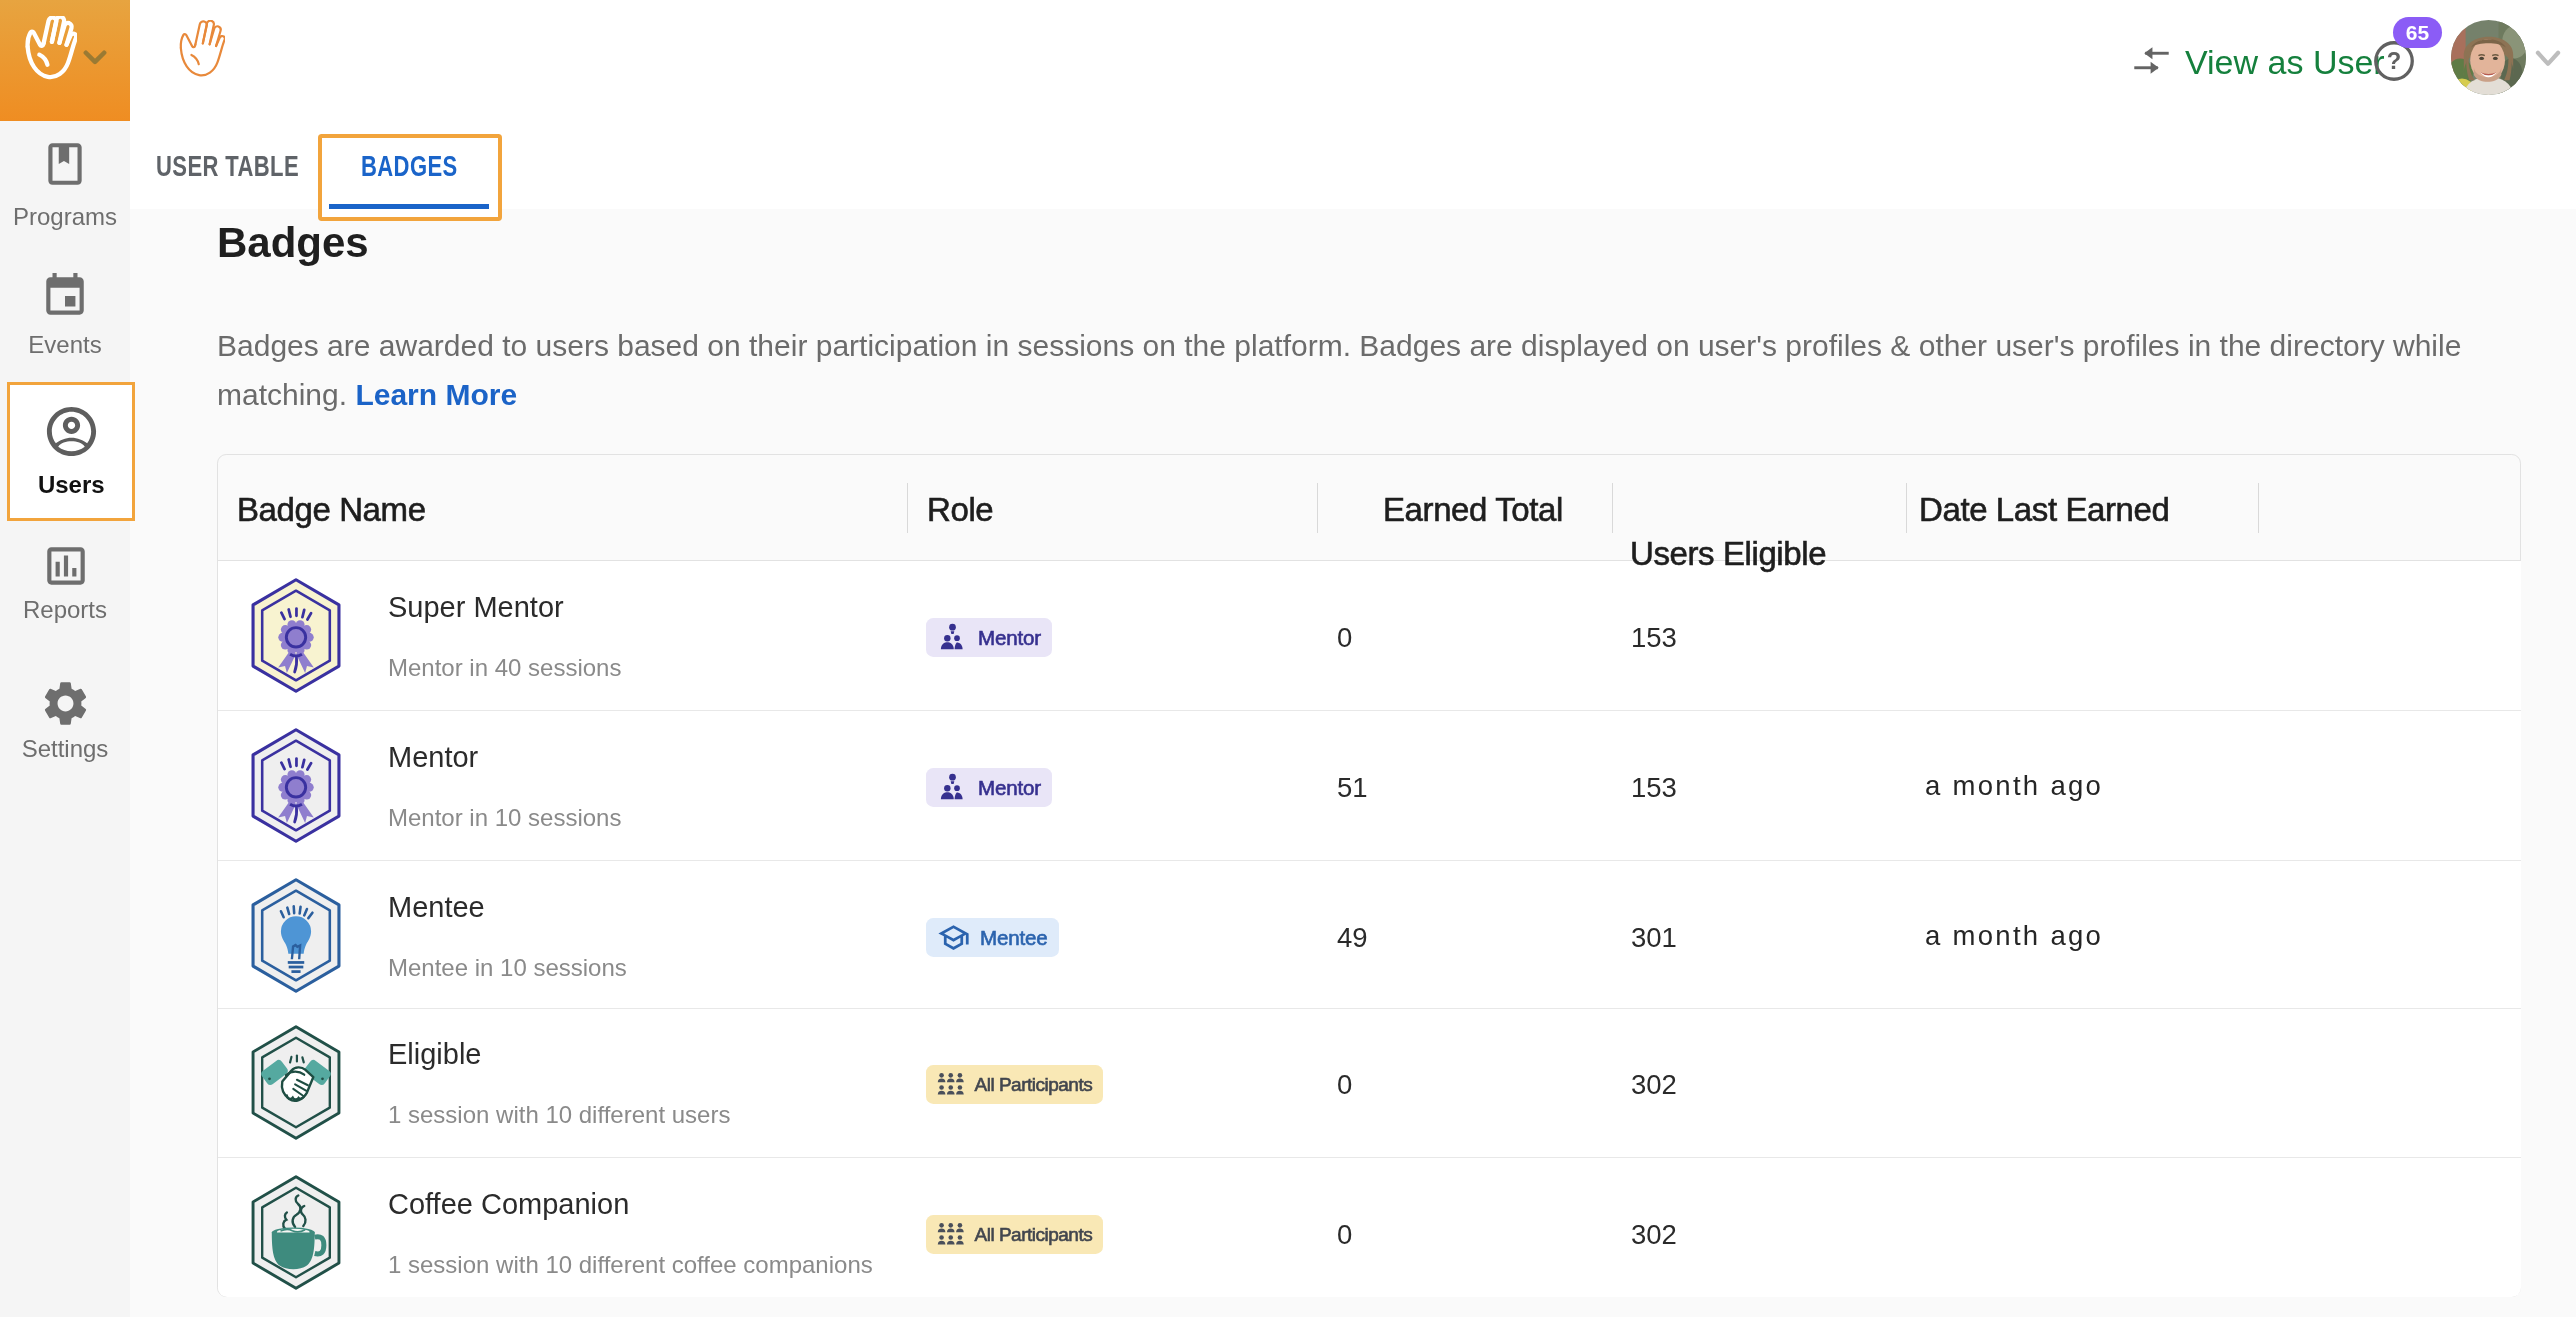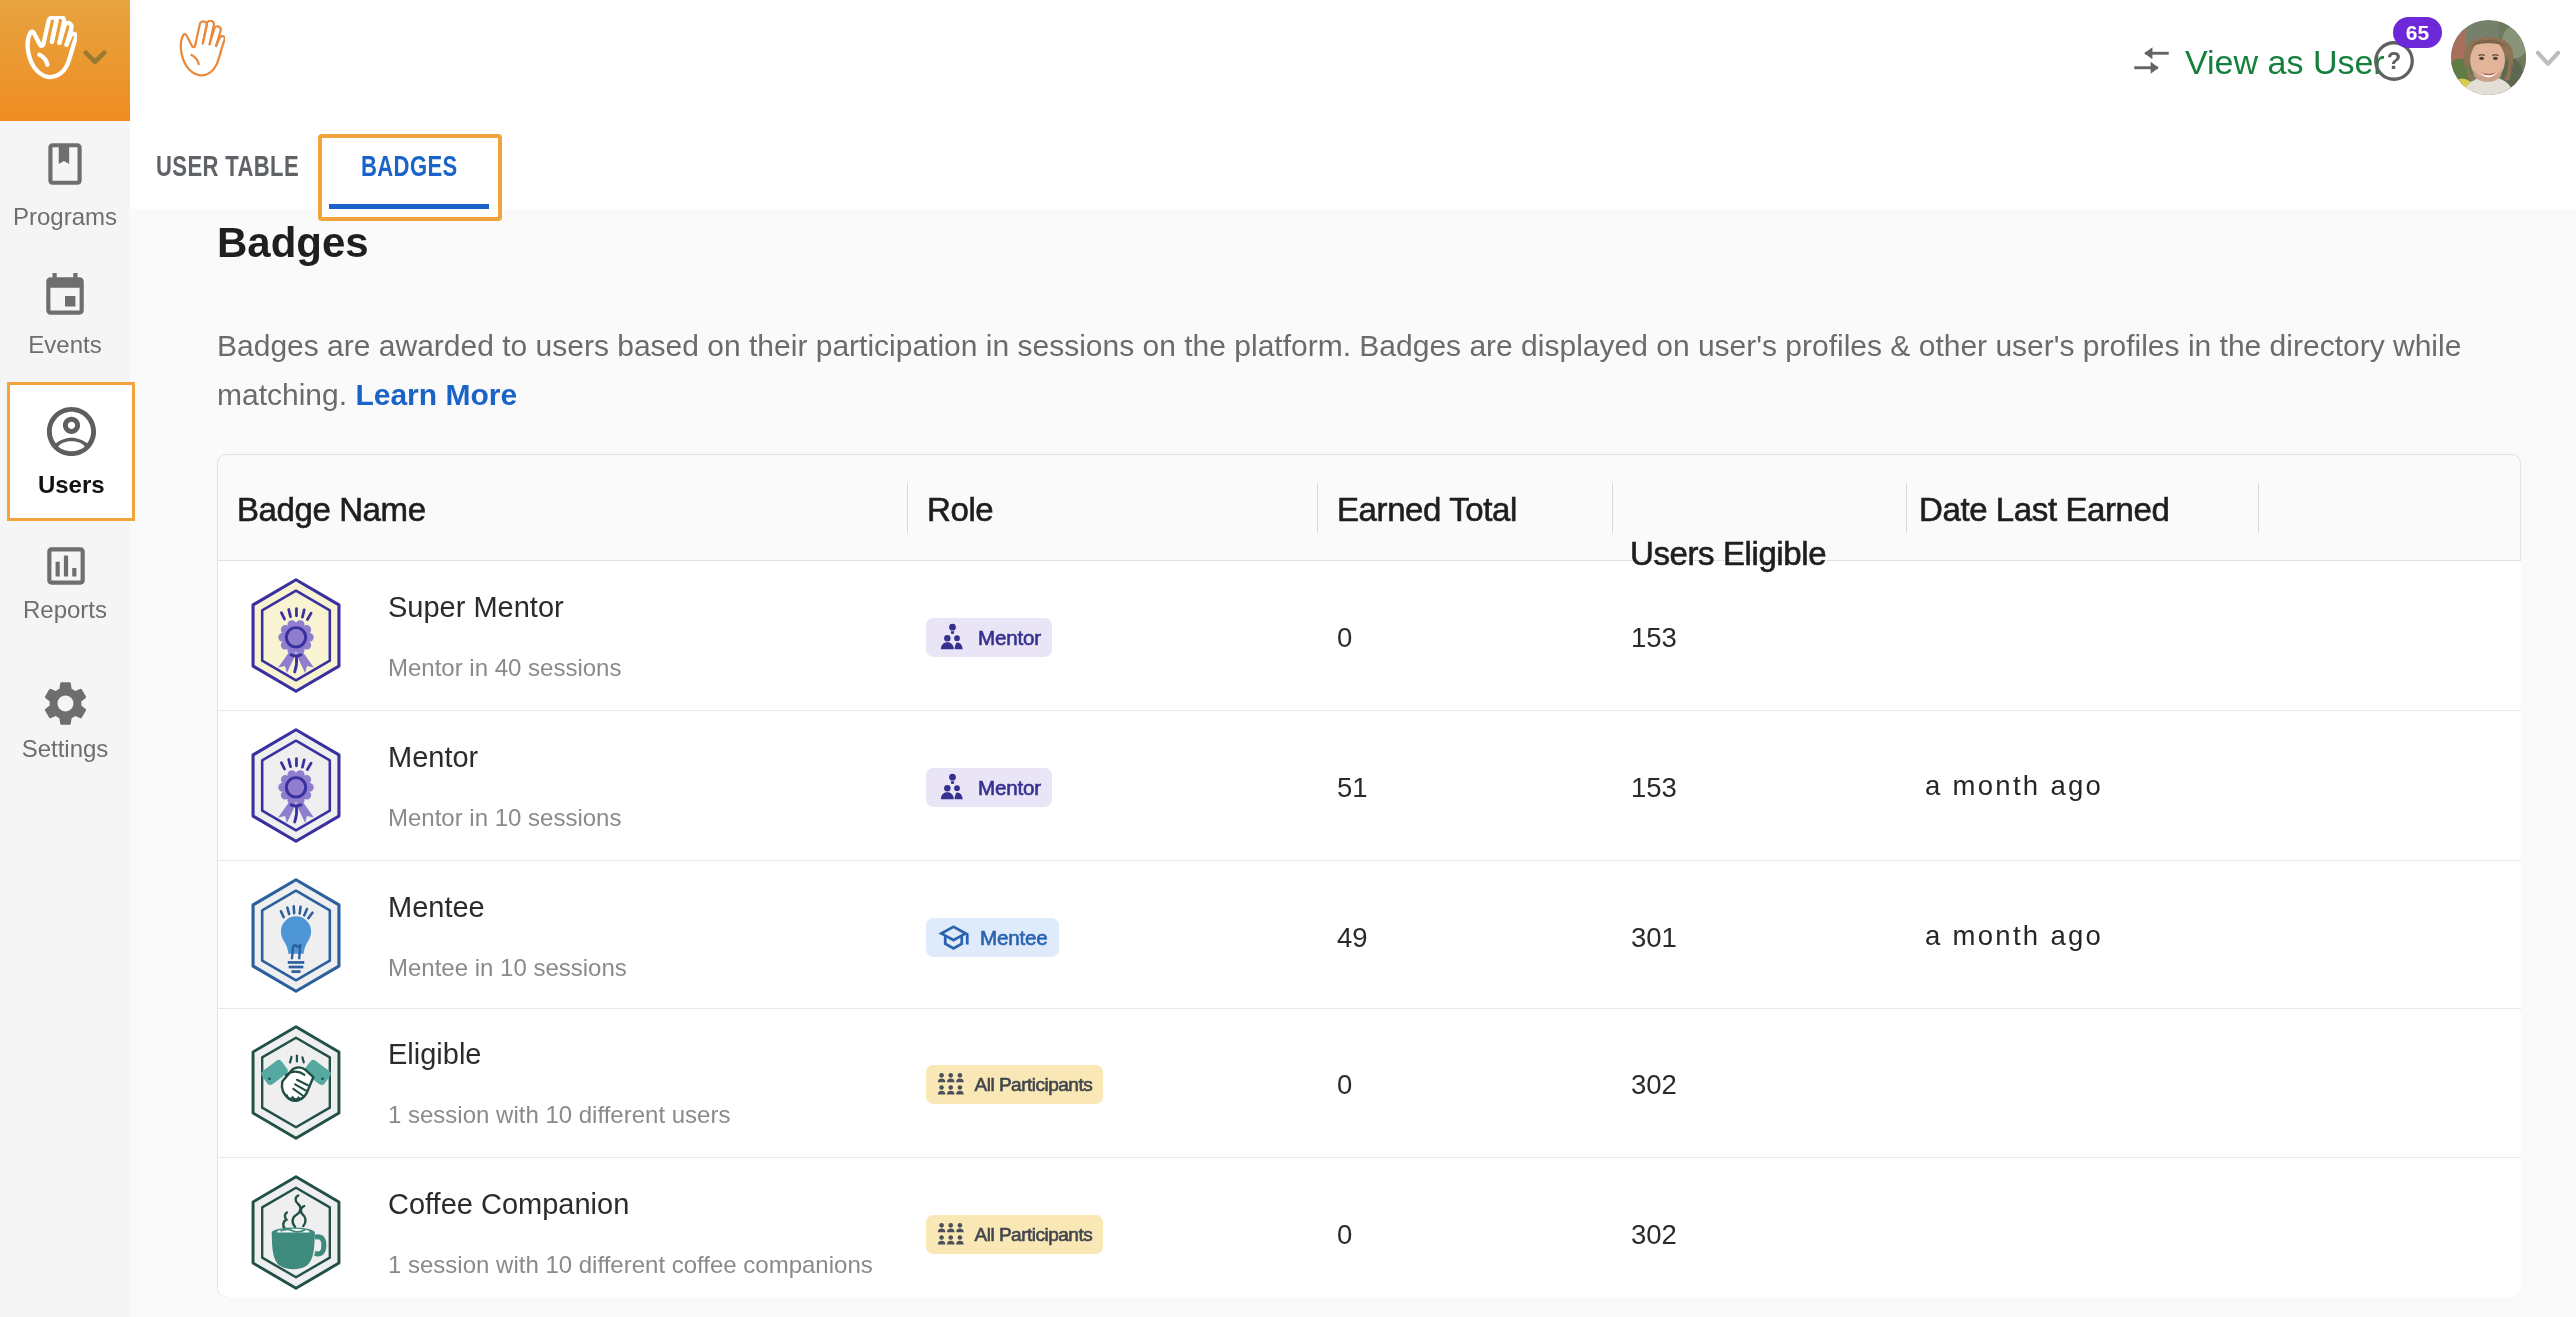--- a/index.html
+++ b/index.html
@@ -109,21 +109,21 @@
         <line x1="1" y1="24" x2="27" y2="24" fill="none"></line>
         <path d="M19 17.5 L28 24 L19 30.5 Z" stroke="none"></path>
       </g>
     </svg>
   <div class="abs" style="left:2185px;top:43px;font-size:34px;color:#15803d;">View as User</div>
 
   <svg class="abs" style="left:2373px;top:40px;" width="42" height="42" viewBox="0 0 46 46">
       <circle cx="23" cy="23" r="20" fill="none" stroke="#616161" stroke-width="3.6"></circle>
       <text x="23" y="32" font-size="26" font-weight="bold" fill="#616161" text-anchor="middle" font-family="Liberation Sans">?</text>
     </svg>
-  <div class="abs" style="left:2393px;top:17.4px;width:49px;height:31px;background:#6d28d9;border-radius:15.6px;color:#fff;font-size:21px;font-weight:bold;text-align:center;line-height:31px;">65</div>
+  <div class="abs" style="left:2393px;top:17.4px;width:49px;height:31px;background:#8b5cf6;border-radius:15.6px;color:#fff;font-size:21px;font-weight:bold;text-align:center;line-height:31px;">65</div>
 
   <svg class="abs" style="left:2451px;top:20px;" width="75" height="75" viewBox="0 0 82 82">
     <defs>
         <clipPath id="avclip">
           <circle cx="41" cy="41" r="41"></circle>
         </clipPath>
       </defs>
     <g clip-path="url(#avclip)">
       <rect width="82" height="82" fill="#75816b"></rect>
       <rect x="52" y="0" width="30" height="82" fill="#6e7a5e"></rect>
@@ -158,21 +158,21 @@
   <div id="tabbox" class="abs"></div>
 
   <div id="content" class="abs">
     <div id="h1" class="abs">Badges</div>
     <div id="para" class="abs">Badges are awarded to users based on their participation in sessions on the platform. Badges are displayed on user's profiles &amp; other user's profiles in the directory while<br>matching. <a>Learn More</a></div>
 
     <div id="card" class="abs">
       <div id="cardrows" class="abs"></div>
       <div class="abs colhead" style="left:19px;">Badge Name</div>
       <div class="abs colhead" style="left:709px;">Role</div>
-      <div class="abs colhead" style="left:1119px;">Earned Total</div>
+      <div class="abs colhead" style="left:1165px;">Earned Total</div>
       <div class="abs colhead" style="left:1412px;margin-top:44px;">Users Eligible</div>
       <div class="abs colhead" style="left:1701px;">Date Last Earned</div>
       <div class="abs vline" style="left:689px;"></div>
       <div class="abs vline" style="left:1099px;"></div>
       <div class="abs vline" style="left:1394px;"></div>
       <div class="abs vline" style="left:1688px;"></div>
       <div class="abs vline" style="left:2040px;"></div>
 
       <div class="row" style="top:106px;">
         <svg class="abs bicon" width="106" height="121" viewBox="0 0 116 132">

